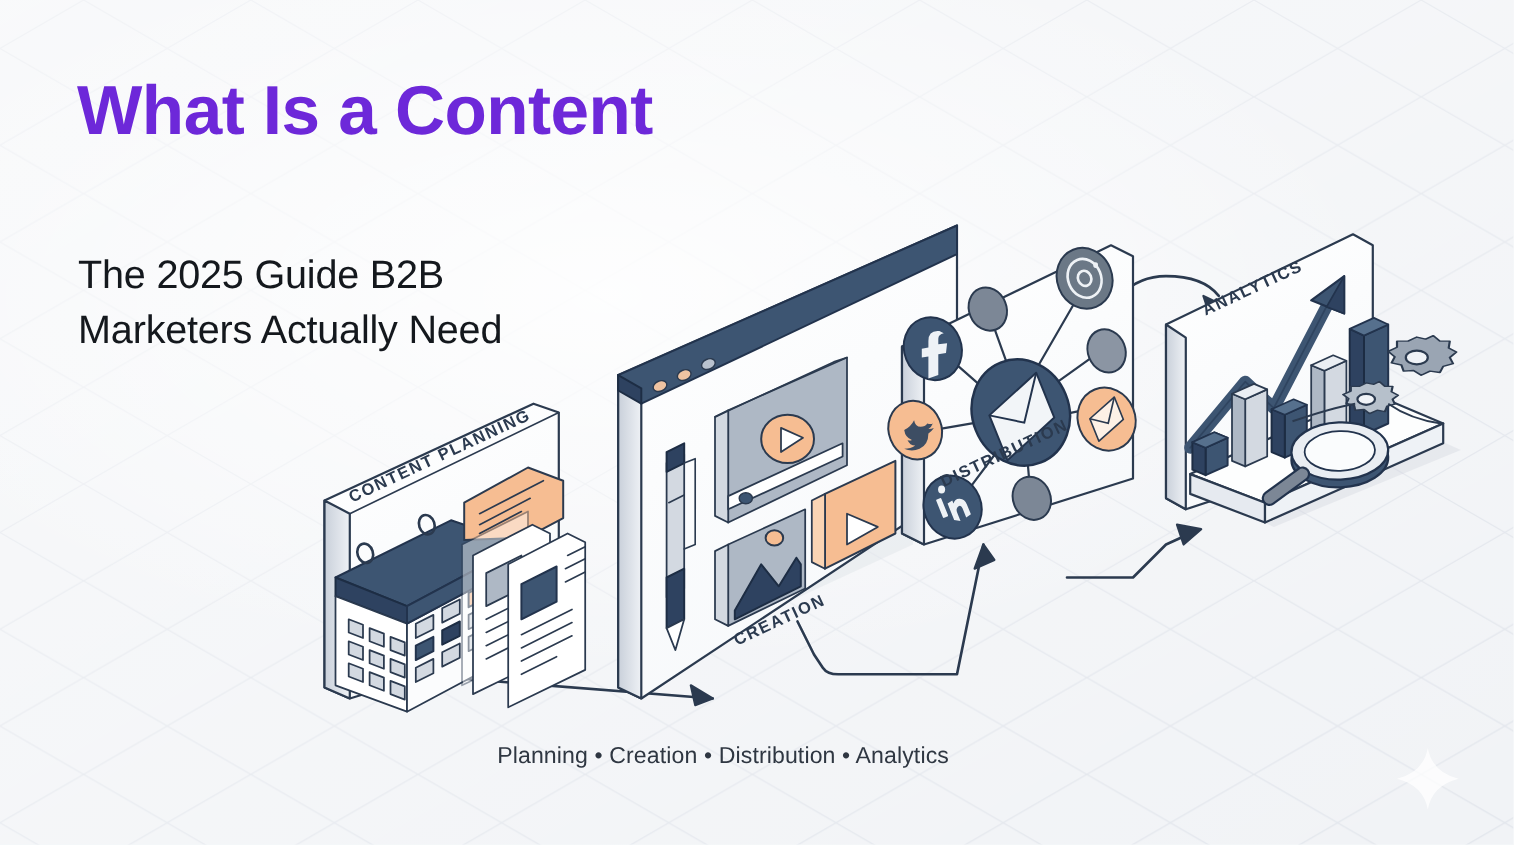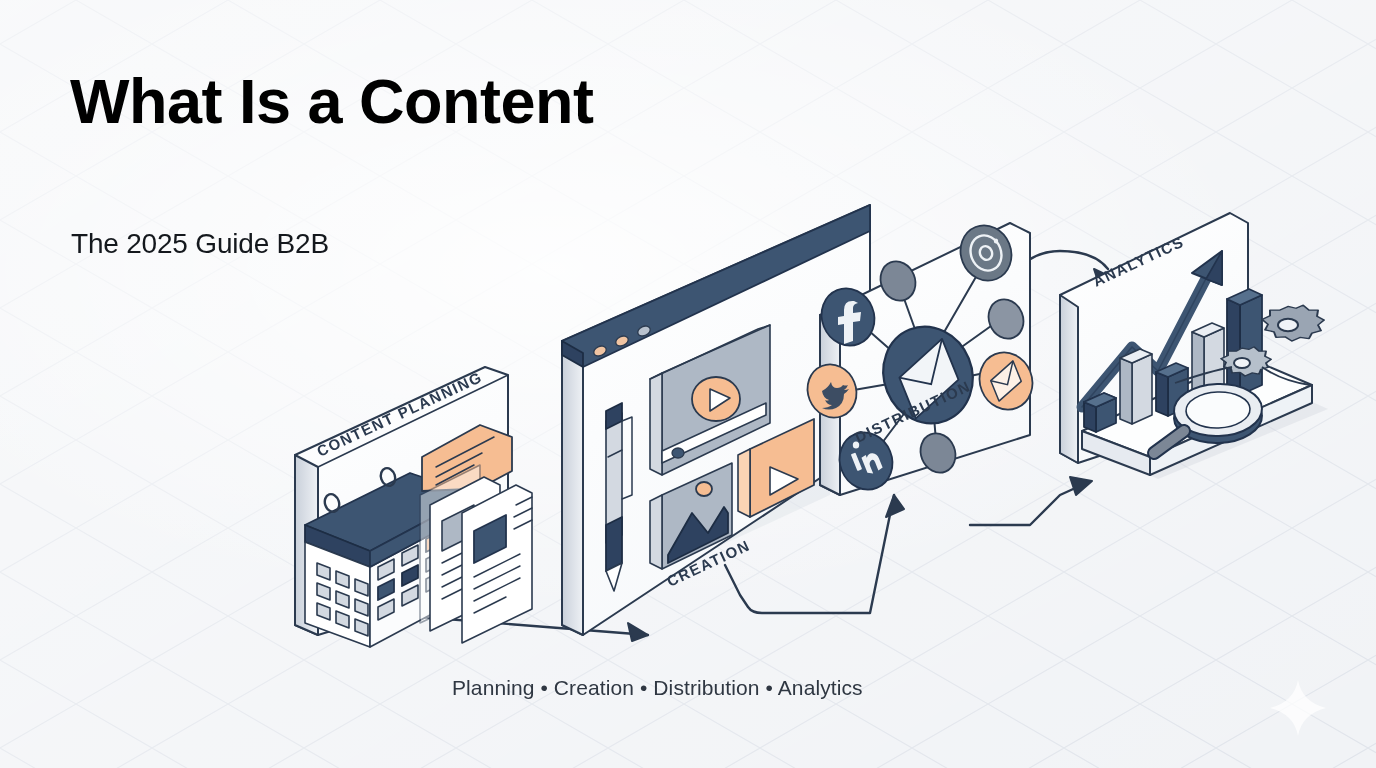--- a/index.html
+++ b/index.html
@@ -29,28 +29,28 @@
   }
   
   .headline {
     position: absolute;
     left: 70px; top: 62px;
     width: 700px;
     font-size: 63px;
     font-weight: 700;
     line-height: 1.26;
     letter-spacing: -0.5px;
-    color: #000000;
+    color: #6d28d9;
   }
   .headline .l2 { display: block; }
   .subhead {
     position: absolute;
     left: 71px; top: 225px;
     width: 640px;
-    font-size: 28px;
+    font-size: 36px;
     font-weight: 400;
     line-height: 1.38;
     letter-spacing: -0.2px;
     color: #14181d;
   }
   .subhead .s2 { display: block; }
   .caption {
     position: absolute;
     left: 452px; top: 676px;
     font-size: 21px;
@@ -92,20 +92,21 @@
     <rect width="1376" height="768" fill="url(#fadeMask)"></rect>
   </svg>
   <div class="bg-vignette"></div>
 
   <h1 class="headline">
     <span class="l1">What Is a Content</span>
   </h1>
 
   <p class="subhead">
     <span class="s1">The 2025 Guide B2B</span>
+    <span class="s2">Marketers Actually Need</span>
   </p>
 
   <div class="caption">Planning • Creation • Distribution • Analytics</div>
 
   <svg class="art" viewBox="0 0 1060 480" width="1060" height="480">
     <defs>
       <linearGradient id="panelFace" x1="0" y1="0" x2="0.4" y2="1">
         <stop offset="0%" stop-color="#ffffff"></stop>
         <stop offset="100%" stop-color="#f7f9fb"></stop>
       </linearGradient>

